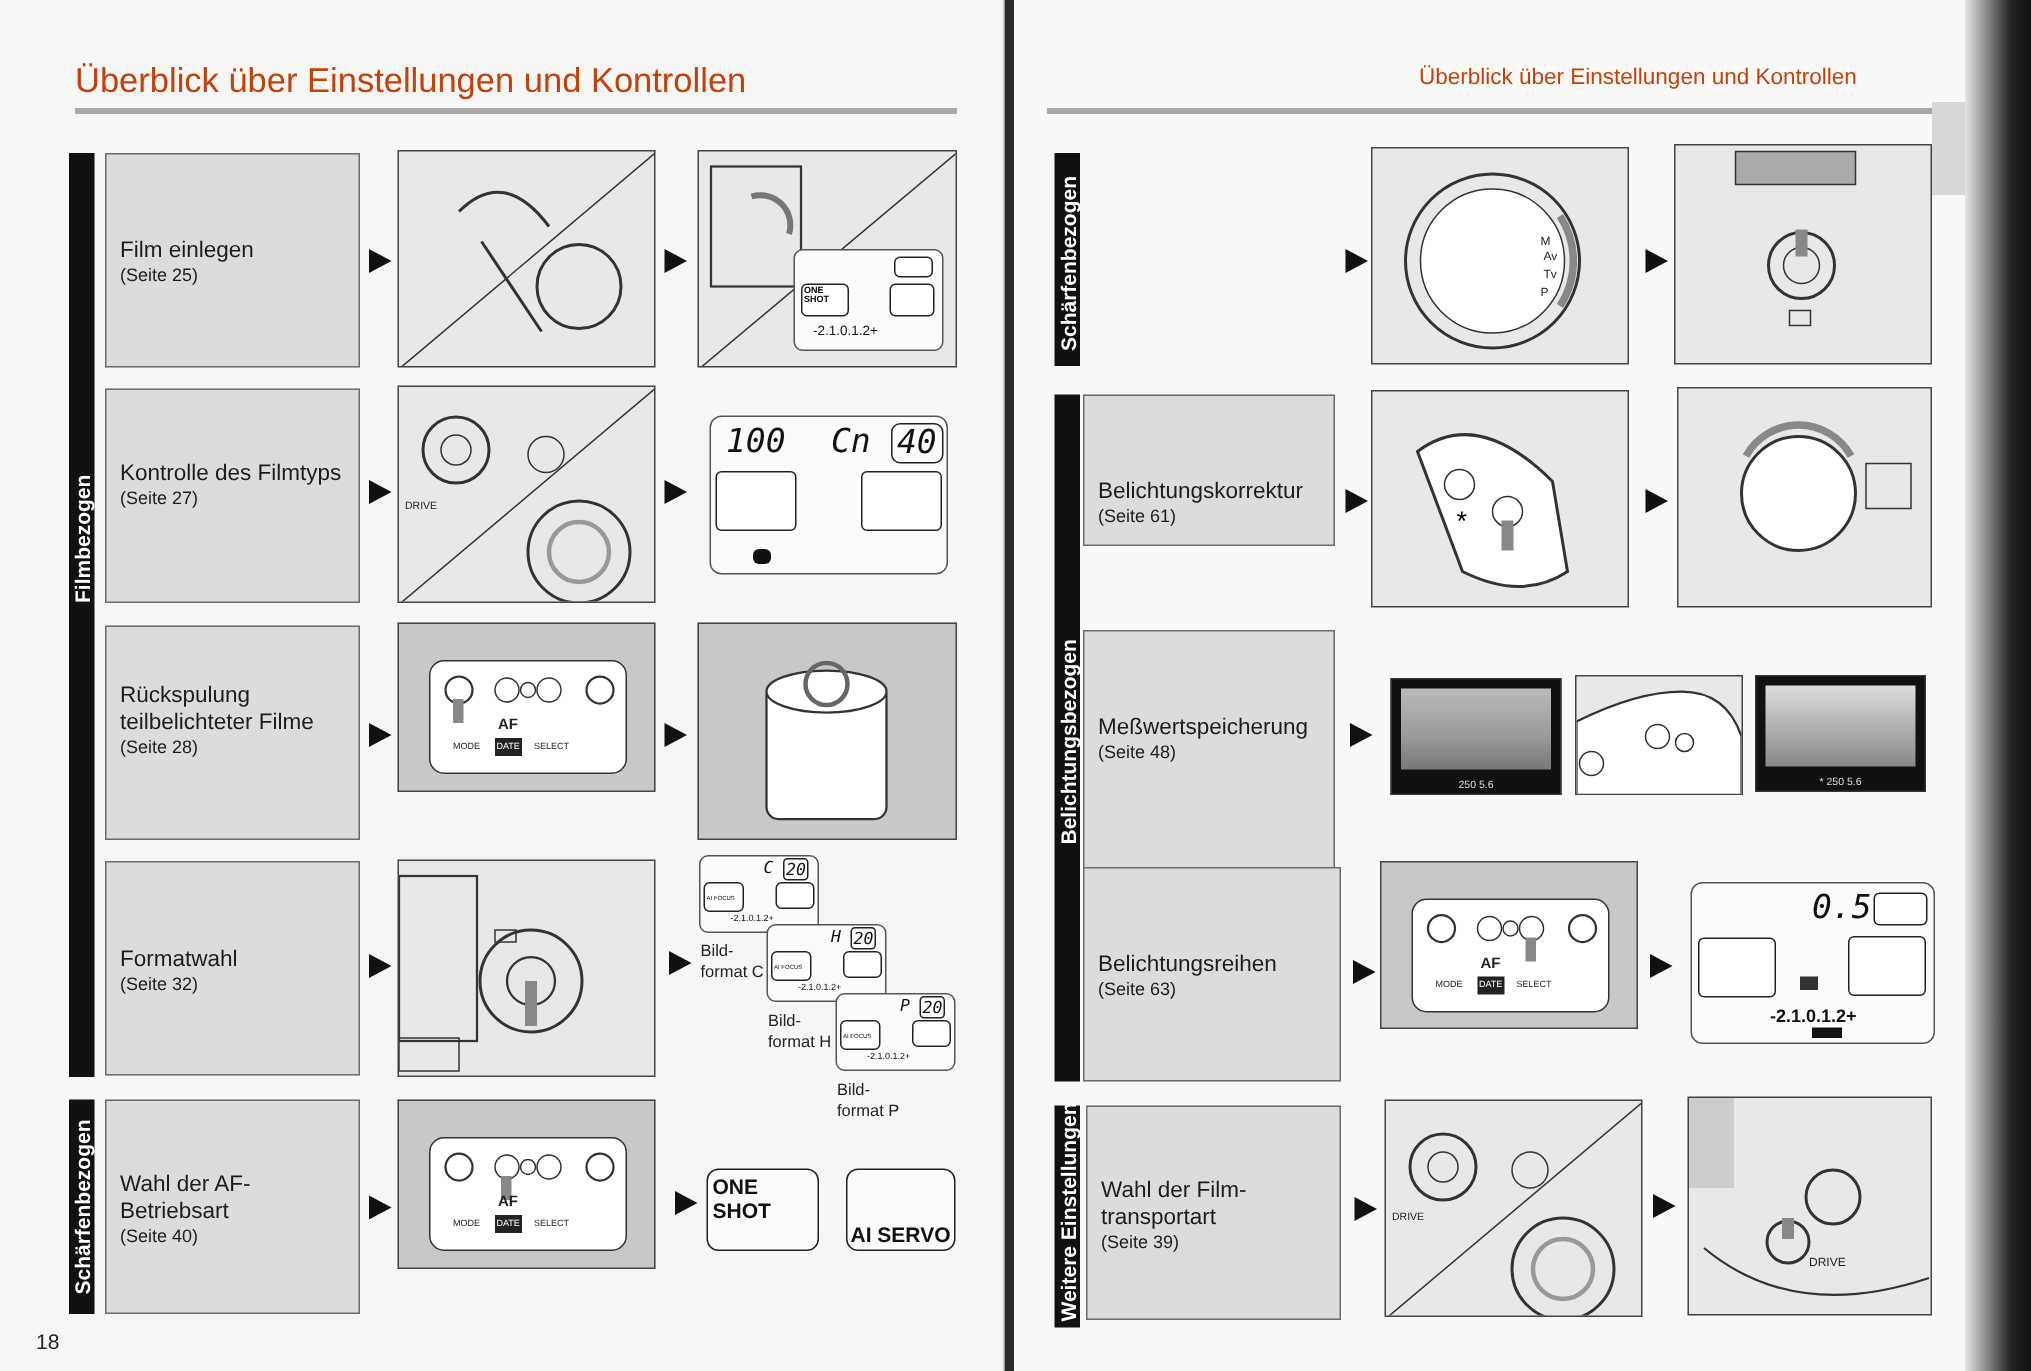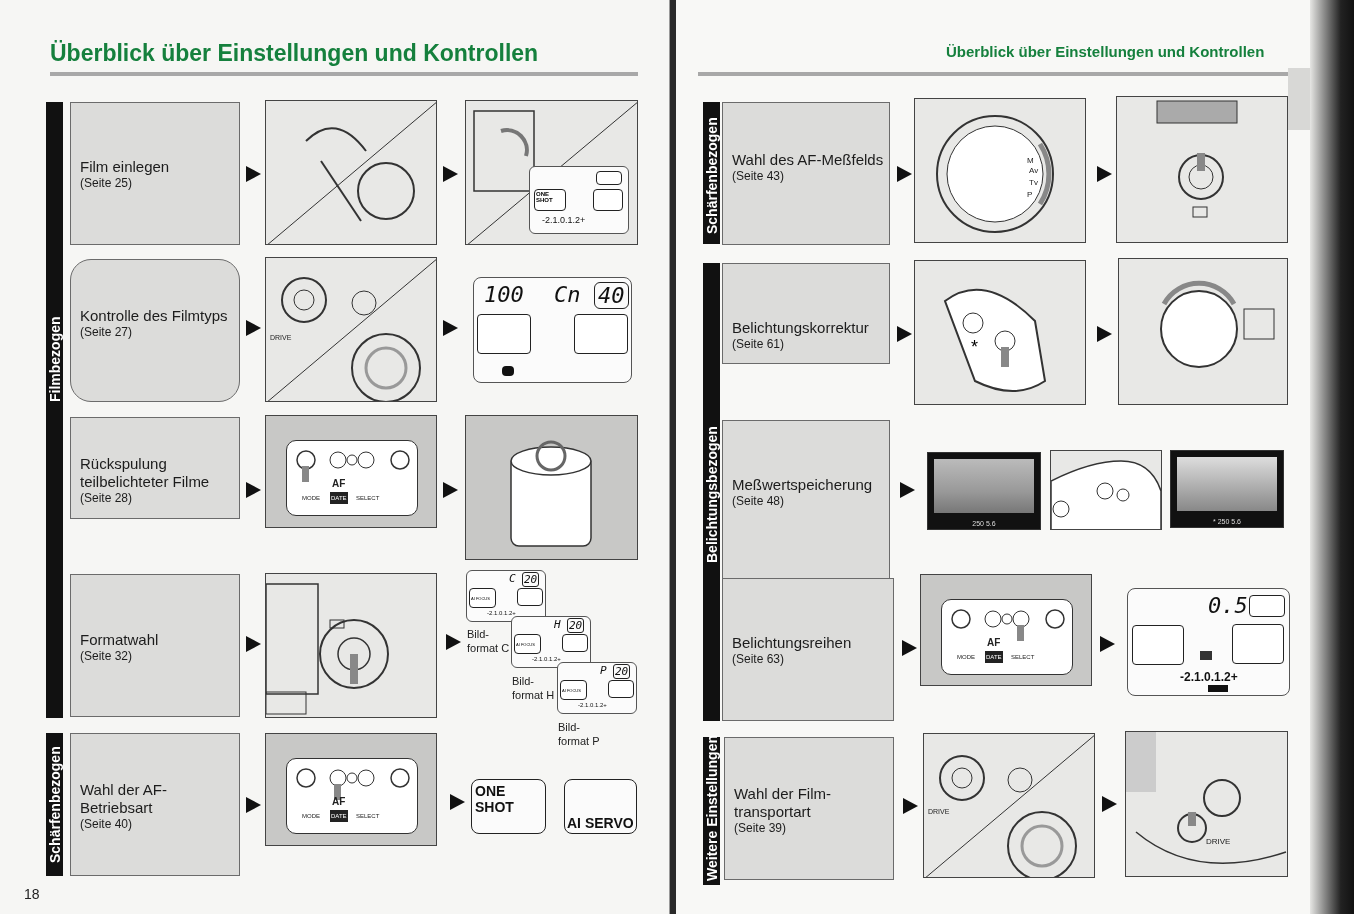--- a/index.html
+++ b/index.html
@@ -2,21 +2,21 @@
 <html><head>
 <meta charset="utf-8">
 <style>
   * { box-sizing: border-box; margin: 0; padding: 0; }
   body { width: 1354px; height: 914px; background: #2a2a2a; font-family: "Liberation Sans", sans-serif; position: relative; overflow: hidden; }
   .page { position: absolute; top: 0; height: 914px; background: #f6f6f4; }
   .page.left { left: 0; width: 670px; border-right: 1px solid #999; }
   .page.right { left: 676px; width: 634px; background: #f8f8f6; }
   .edge-right { position: absolute; left: 1310px; top: 0; width: 44px; height: 914px; background: linear-gradient(to right, #e6e6e4, #222 70%, #111); }
   .thumb-tab { position: absolute; left: 1288px; top: 68px; width: 22px; height: 62px; background: #d8d8d6; }
-  .title { position: absolute; font-weight: bold; color: #15803d; }
+  .title { position: absolute; font-weight: normal; color: #c2410c; }
   .title.l { left: 50px; top: 40px; font-size: 23px; }
   .title.r { left: 270px; top: 43px; font-size: 15px; }
   .rule { position: absolute; height: 4px; background: #a8a8a8; }
   .rule.l { left: 50px; top: 72px; width: 588px; }
   .rule.r { left: 22px; top: 72px; width: 590px; }
   .catbar { position: absolute; background: #111; width: 17px; }
   .catbar span { position: absolute; color: #fff; font-weight: bold; font-size: 14px; white-space: nowrap; transform: rotate(-90deg); transform-origin: left top; left: 1px; }
   .card { position: absolute; background: #dcdcda; border: 1px solid #6b6b6b; }
   .card .t { position: absolute; left: 9px; font-size: 15px; color: #1c1c1c; line-height: 18px; }
   .card .p { font-size: 12px; line-height: 14px; display: block; }
@@ -70,21 +70,21 @@
     <div class="lcd" style="left:63px;top:65px;width:100px;height:68px;border-radius:6px;">
       <div class="box" style="left:4px;top:22px;width:32px;height:22px;">
           <span style="font-size:6px;font-weight:bold;position:absolute;left:1px;top:1px;">ONE SHOT</span>
         </div>
       <div class="box" style="left:63px;top:22px;width:30px;height:22px;"></div>
       <div class="box" style="left:66px;top:4px;width:26px;height:14px;"></div>
       <div class="scale" style="left:12px;top:48px;">-2.1.0.1.2+</div>
     </div>
   </div>
 
-  <div class="card" style="left:70px;top:259px;width:170px;height:143px;border-radius:21px;">
+  <div class="card" style="left:70px;top:259px;width:170px;height:143px;">
     <div class="t" style="top:47px;"><span>Kontrolle des Filmtyps</span><span class="p">(Seite 27)</span></div>
   </div>
   <div class="arrow" style="left:246px;top:320px;"></div>
   <div class="illus" style="left:265px;top:257px;width:172px;height:145px;">
     <svg width="172" height="145">
         <line x1="0" y1="145" x2="172" y2="0" stroke="#333"></line>
         <circle cx="38" cy="42" r="22" fill="none" stroke="#333" stroke-width="2"></circle>
         <circle cx="38" cy="42" r="10" fill="none" stroke="#333"></circle>
         <circle cx="98" cy="45" r="12" fill="none" stroke="#333"></circle>
         <circle cx="120" cy="110" r="34" fill="none" stroke="#333" stroke-width="2"></circle>
@@ -95,21 +95,21 @@
   <div class="arrow" style="left:443px;top:320px;"></div>
   <div class="lcd" style="left:473px;top:277px;width:159px;height:106px;">
     <div class="seg" style="left:10px;top:4px;font-size:22px;">100</div>
     <div class="seg" style="left:80px;top:4px;font-size:22px;">Cn</div>
     <div class="seg" style="left:120px;top:4px;font-size:22px;border:1.5px solid #222;border-radius:6px;padding:0 3px;">40</div>
     <div class="box" style="left:3px;top:36px;width:54px;height:40px;"></div>
     <div class="box" style="left:100px;top:36px;width:54px;height:40px;"></div>
     <div style="position:absolute;left:28px;top:88px;width:12px;height:10px;background:#111;border-radius:4px;"></div>
   </div>
 
-  <div class="card" style="left:70px;top:417px;width:170px;height:102px;">
+  <div class="card" style="left:70px;top:417px;width:170px;height:143px;">
     <div class="t" style="top:37px;"><span>Rückspulung teilbelichteter Filme</span><span class="p">(Seite 28)</span></div>
   </div>
   <div class="arrow" style="left:246px;top:482px;"></div>
   <div class="illus dark" style="left:265px;top:415px;width:172px;height:113px;">
     <div style="position:absolute;left:20px;top:24px;width:132px;height:76px;background:#fff;border:1.5px solid #333;border-radius:10px;"></div>
     <svg width="172" height="113" style="position:absolute;left:0;top:0">
         <circle cx="40" cy="44" r="9" fill="none" stroke="#333" stroke-width="1.5"></circle>
         <circle cx="72" cy="44" r="8" fill="none" stroke="#333"></circle>
         <circle cx="86" cy="44" r="5" fill="none" stroke="#333"></circle>
         <circle cx="100" cy="44" r="8" fill="none" stroke="#333"></circle>
@@ -219,23 +219,20 @@
   <div class="catbar" style="left:27px;top:102px;height:142px;">
     <span style="top:132px;">Schärfenbezogen</span>
   </div>
   <div class="catbar" style="left:27px;top:263px;height:458px;">
     <span style="top:300px;">Belichtungsbezogen</span>
   </div>
   <div class="catbar" style="left:27px;top:737px;height:148px;">
     <span style="top:144px;">Weitere Einstellungen</span>
   </div>
 
-  <div class="card" style="left:46px;top:102px;width:168px;height:143px;">
-    <div class="t" style="top:48px;"><span>Wahl des AF-Meßfelds</span><span class="p">(Seite 43)</span></div>
-  </div>
   <div class="arrow" style="left:221px;top:166px;"></div>
   <div class="illus" style="left:238px;top:98px;width:172px;height:145px;">
     <svg width="172" height="145">
         <circle cx="80" cy="75" r="58" fill="none" stroke="#333" stroke-width="2"></circle>
         <circle cx="80" cy="75" r="48" fill="#fff" stroke="#333"></circle>
         <path d="M125 45 a55 55 0 0 1 0 60" fill="none" stroke="#888" stroke-width="5"></path>
       </svg>
     <div class="small" style="left:112px;top:56px;font-size:8px;">M</div>
     <div class="small" style="left:114px;top:66px;font-size:8px;">Av</div>
     <div class="small" style="left:114px;top:78px;font-size:8px;">Tv</div>

